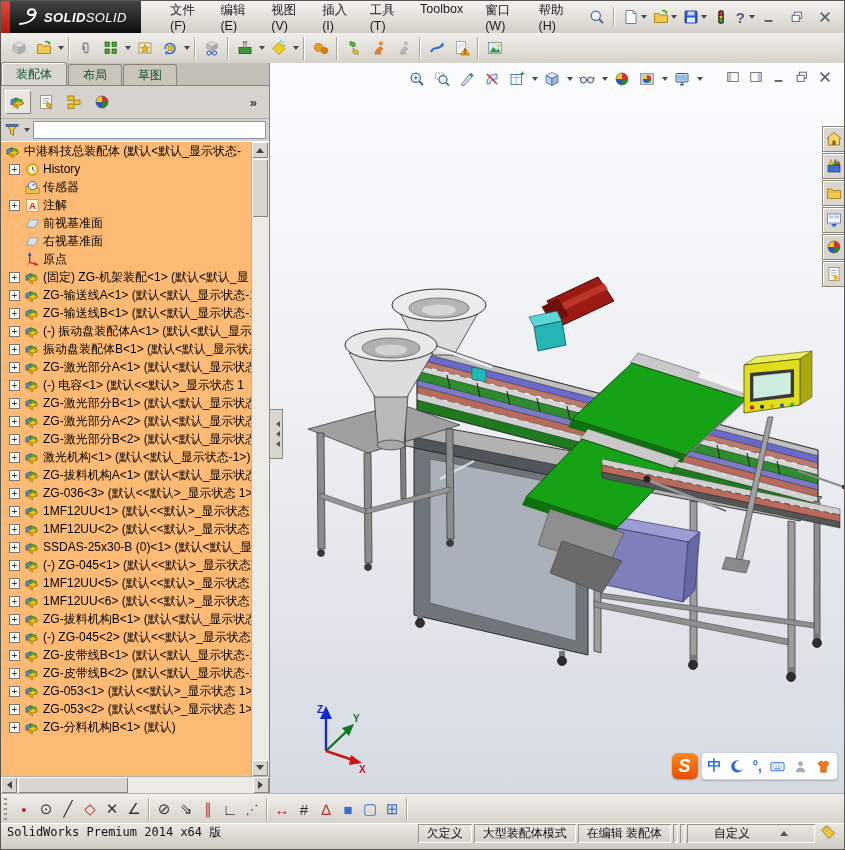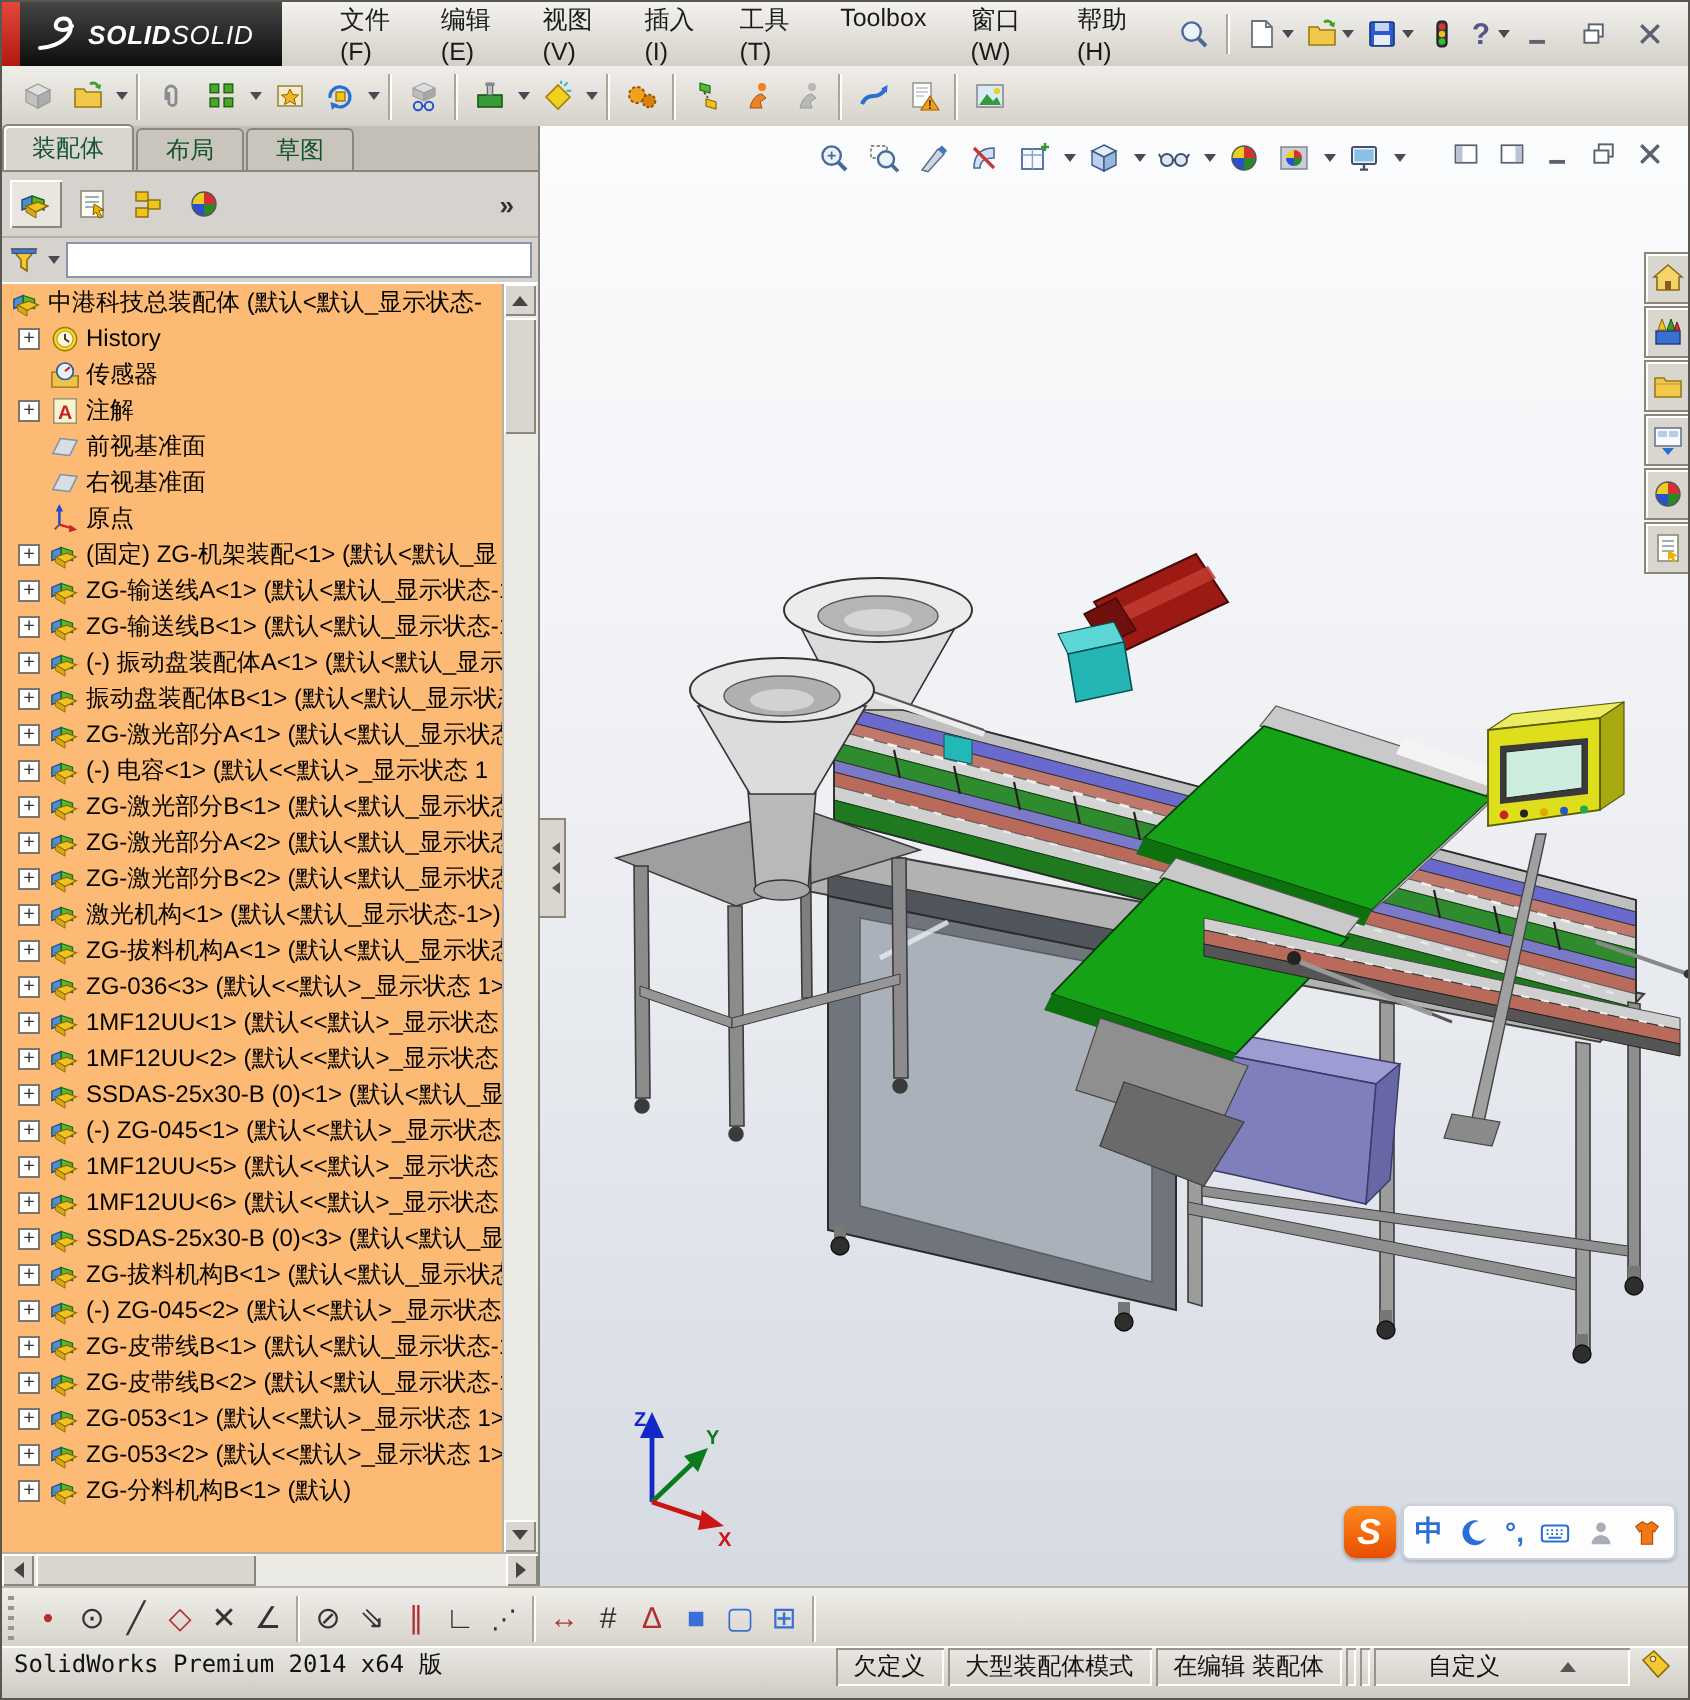--- a/index.html
+++ b/index.html
@@ -754,27 +754,20 @@
             <svg class="ti">
               <use href="#i-asm"></use>
             </svg>
             <span class="tl">1MF12UU&lt;6&gt; (默认&lt;&lt;默认&gt;_显示状态 1&gt;</span>
           </div>
         <div class="trow">
             <span class="exp"></span>
             <svg class="ti">
               <use href="#i-asm"></use>
             </svg>
-            <span class="tl">SSDAS-25x30-B (0)&lt;3&gt; (默认&lt;默认_显</span>
-          </div>
-        <div class="trow">
-            <span class="exp"></span>
-            <svg class="ti">
-              <use href="#i-asm"></use>
-            </svg>
             <span class="tl">ZG-拔料机构B&lt;1&gt; (默认&lt;默认_显示状态</span>
           </div>
         <div class="trow">
             <span class="exp"></span>
             <svg class="ti">
               <use href="#i-asm"></use>
             </svg>
             <span class="tl">(-) ZG-045&lt;2&gt; (默认&lt;&lt;默认&gt;_显示状态</span>
           </div>
         <div class="trow">

